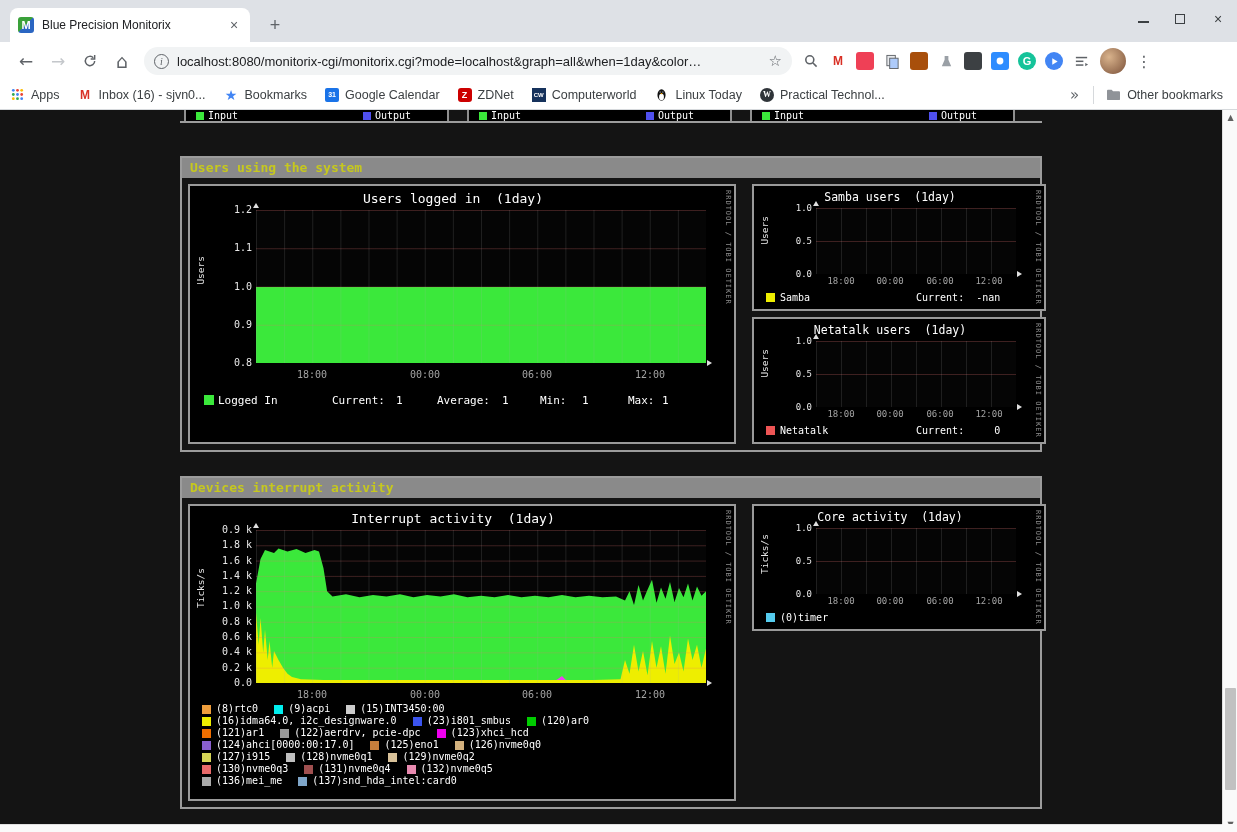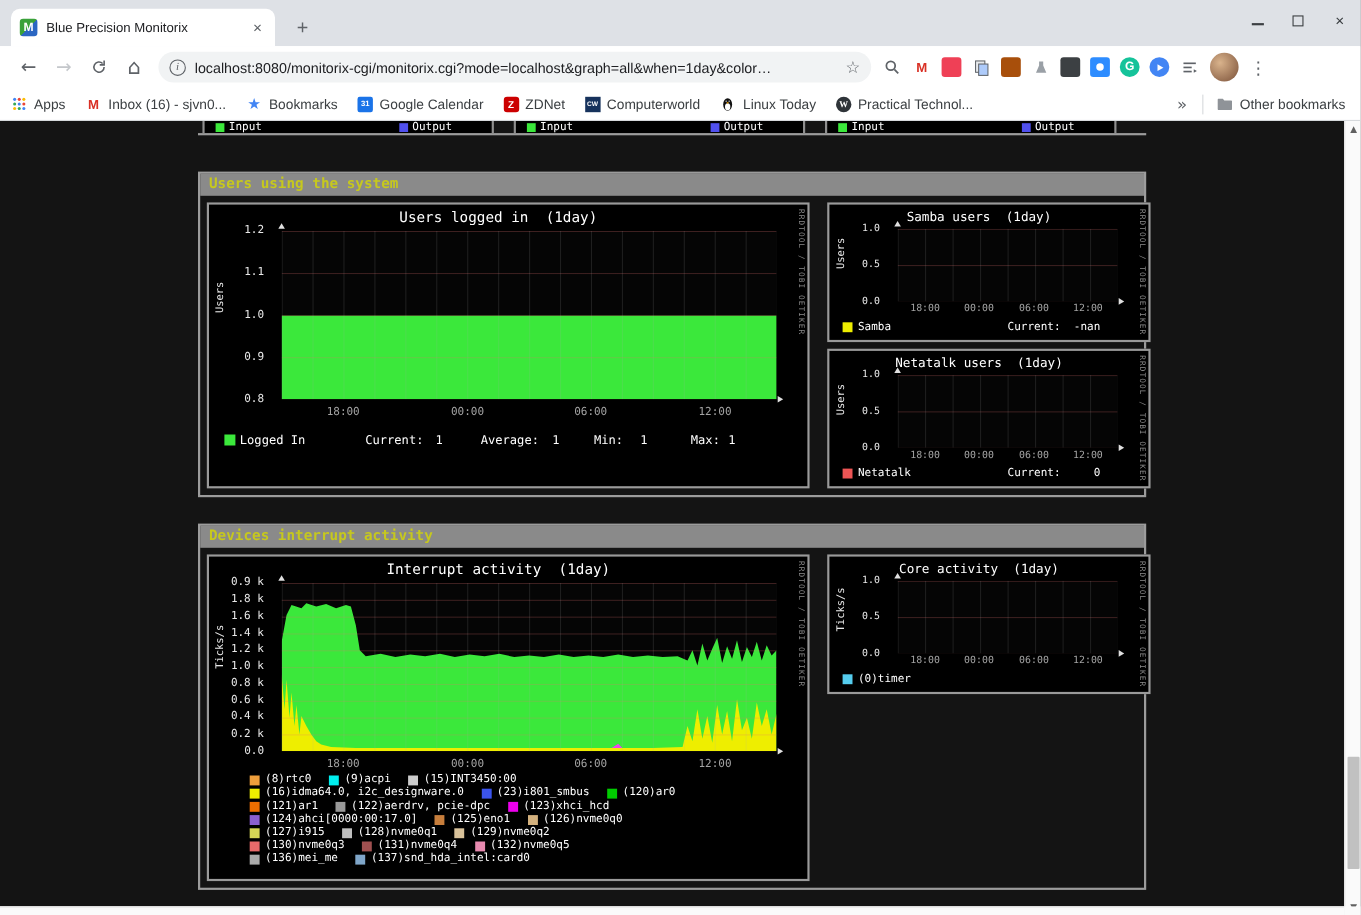--- a/index.html
+++ b/index.html
@@ -87,21 +87,21 @@
       background-image:
         linear-gradient(to right, rgba(170,170,170,0.16) 1px, transparent 1px),
         linear-gradient(to bottom, rgba(225,110,110,0.26) 1px, transparent 1px); }
   .grid-users::after { background-size:6.25% 100%, 100% 25%; }
   .grid-int::after   { background-size:6.25% 100%, 100% 10%; }
   .grid-small::after { background-size:12.5% 100%, 100% 50%; }
   .plot-mainsize { left:66px; top:24px; width:450px; height:153px; }
   .plot-smallsize { left:62px; top:22px; width:200px; height:66px; }
   .area-fill { position:absolute; left:0; right:0; bottom:0; background:#3be83b; }
   .chart-svg { position:absolute; inset:0; width:100%; height:100%; }
-  .yt { position:absolute; right:12px; font-size:10px; color:#e8e8e8;text-align:center; }
+  .yt { position:absolute; right:0; font-size:10px; color:#e8e8e8;text-align:center; }
   .yticks { position:absolute; font-size:10px; }
   .yticks-main { left:0; top:24px; width:62px; height:153px; }
   .yticks-small { left:0; top:22px; width:58px; height:66px; }
   .yt-sm { font-size:9px; }
   .xticks { position:absolute; color:#a3a3a3; }
   .xticks-main { left:66px; top:183px; width:450px; height:12px; }
   .xticks-small { left:62px; top:90px; width:200px; height:10px; }
   .xt { position:absolute; width:40px; text-align:center; font-size:10px; }
   .xt-sm { width:36px; font-size:9px; }
   .ax-up { position:absolute; width:0; height:0; border-left:3px solid transparent; border-right:3px solid transparent;
@@ -109,21 +109,21 @@
   .ax-right { position:absolute; width:0; height:0; border-top:3px solid transparent; border-bottom:3px solid transparent;
               border-left:5px solid #e0e0e0; }
   .u-legend { position:absolute; left:0; right:0; top:208px; height:14px; font-size:11px; }
   .u-legend span { position:absolute; white-space:pre; }
   .lsw { width:10px; height:10px; display:inline-block; }
   .s-legend { position:absolute; left:12px; right:8px; top:106px; height:12px; font-size:10px; }
   .s-legend .lab { position:absolute; left:14px; white-space:pre; }
   .s-legend .cur { position:absolute; left:150px; white-space:pre; }
   .s-legend .lsw-s { position:absolute; left:0; top:1px; width:9px; height:9px; }
   .ilg { position:absolute; left:12px; top:197px; right:10px; font-size:10px; }
-  .ilg-row { height:12px; line-height:12px; white-space:nowrap;margin-left:25px; }
+  .ilg-row { height:12px; line-height:12px; white-space:nowrap; }
   .ilg-item { display:inline-flex; align-items:center; margin-right:16px; }
   .sw { width:9px; height:9px; display:inline-block; margin-right:5px; flex:none; }
   
   .vscroll { position:absolute; right:0; top:110px; width:15px; height:722px; background:#fafafa; border-left:1px solid #e0e0e0; }
   .sb-btn { position:absolute; left:0; width:15px; height:15px; display:flex; align-items:center; justify-content:center;
             color:#606060; font-size:8px; font-family:"DejaVu Sans",sans-serif; }
   .sb-thumb { position:absolute; left:2px; top:578px; width:11px; height:102px; background:#c1c1c1; border-radius:1px; }
   .hscroll { position:absolute; left:0; top:824px; width:1222px; height:8px; background:#fafafa; border-top:1px solid #e0e0e0; }
   .sb-corner { position:absolute; right:0; top:824px; width:15px; height:8px; background:#fafafa; }
 </style>

